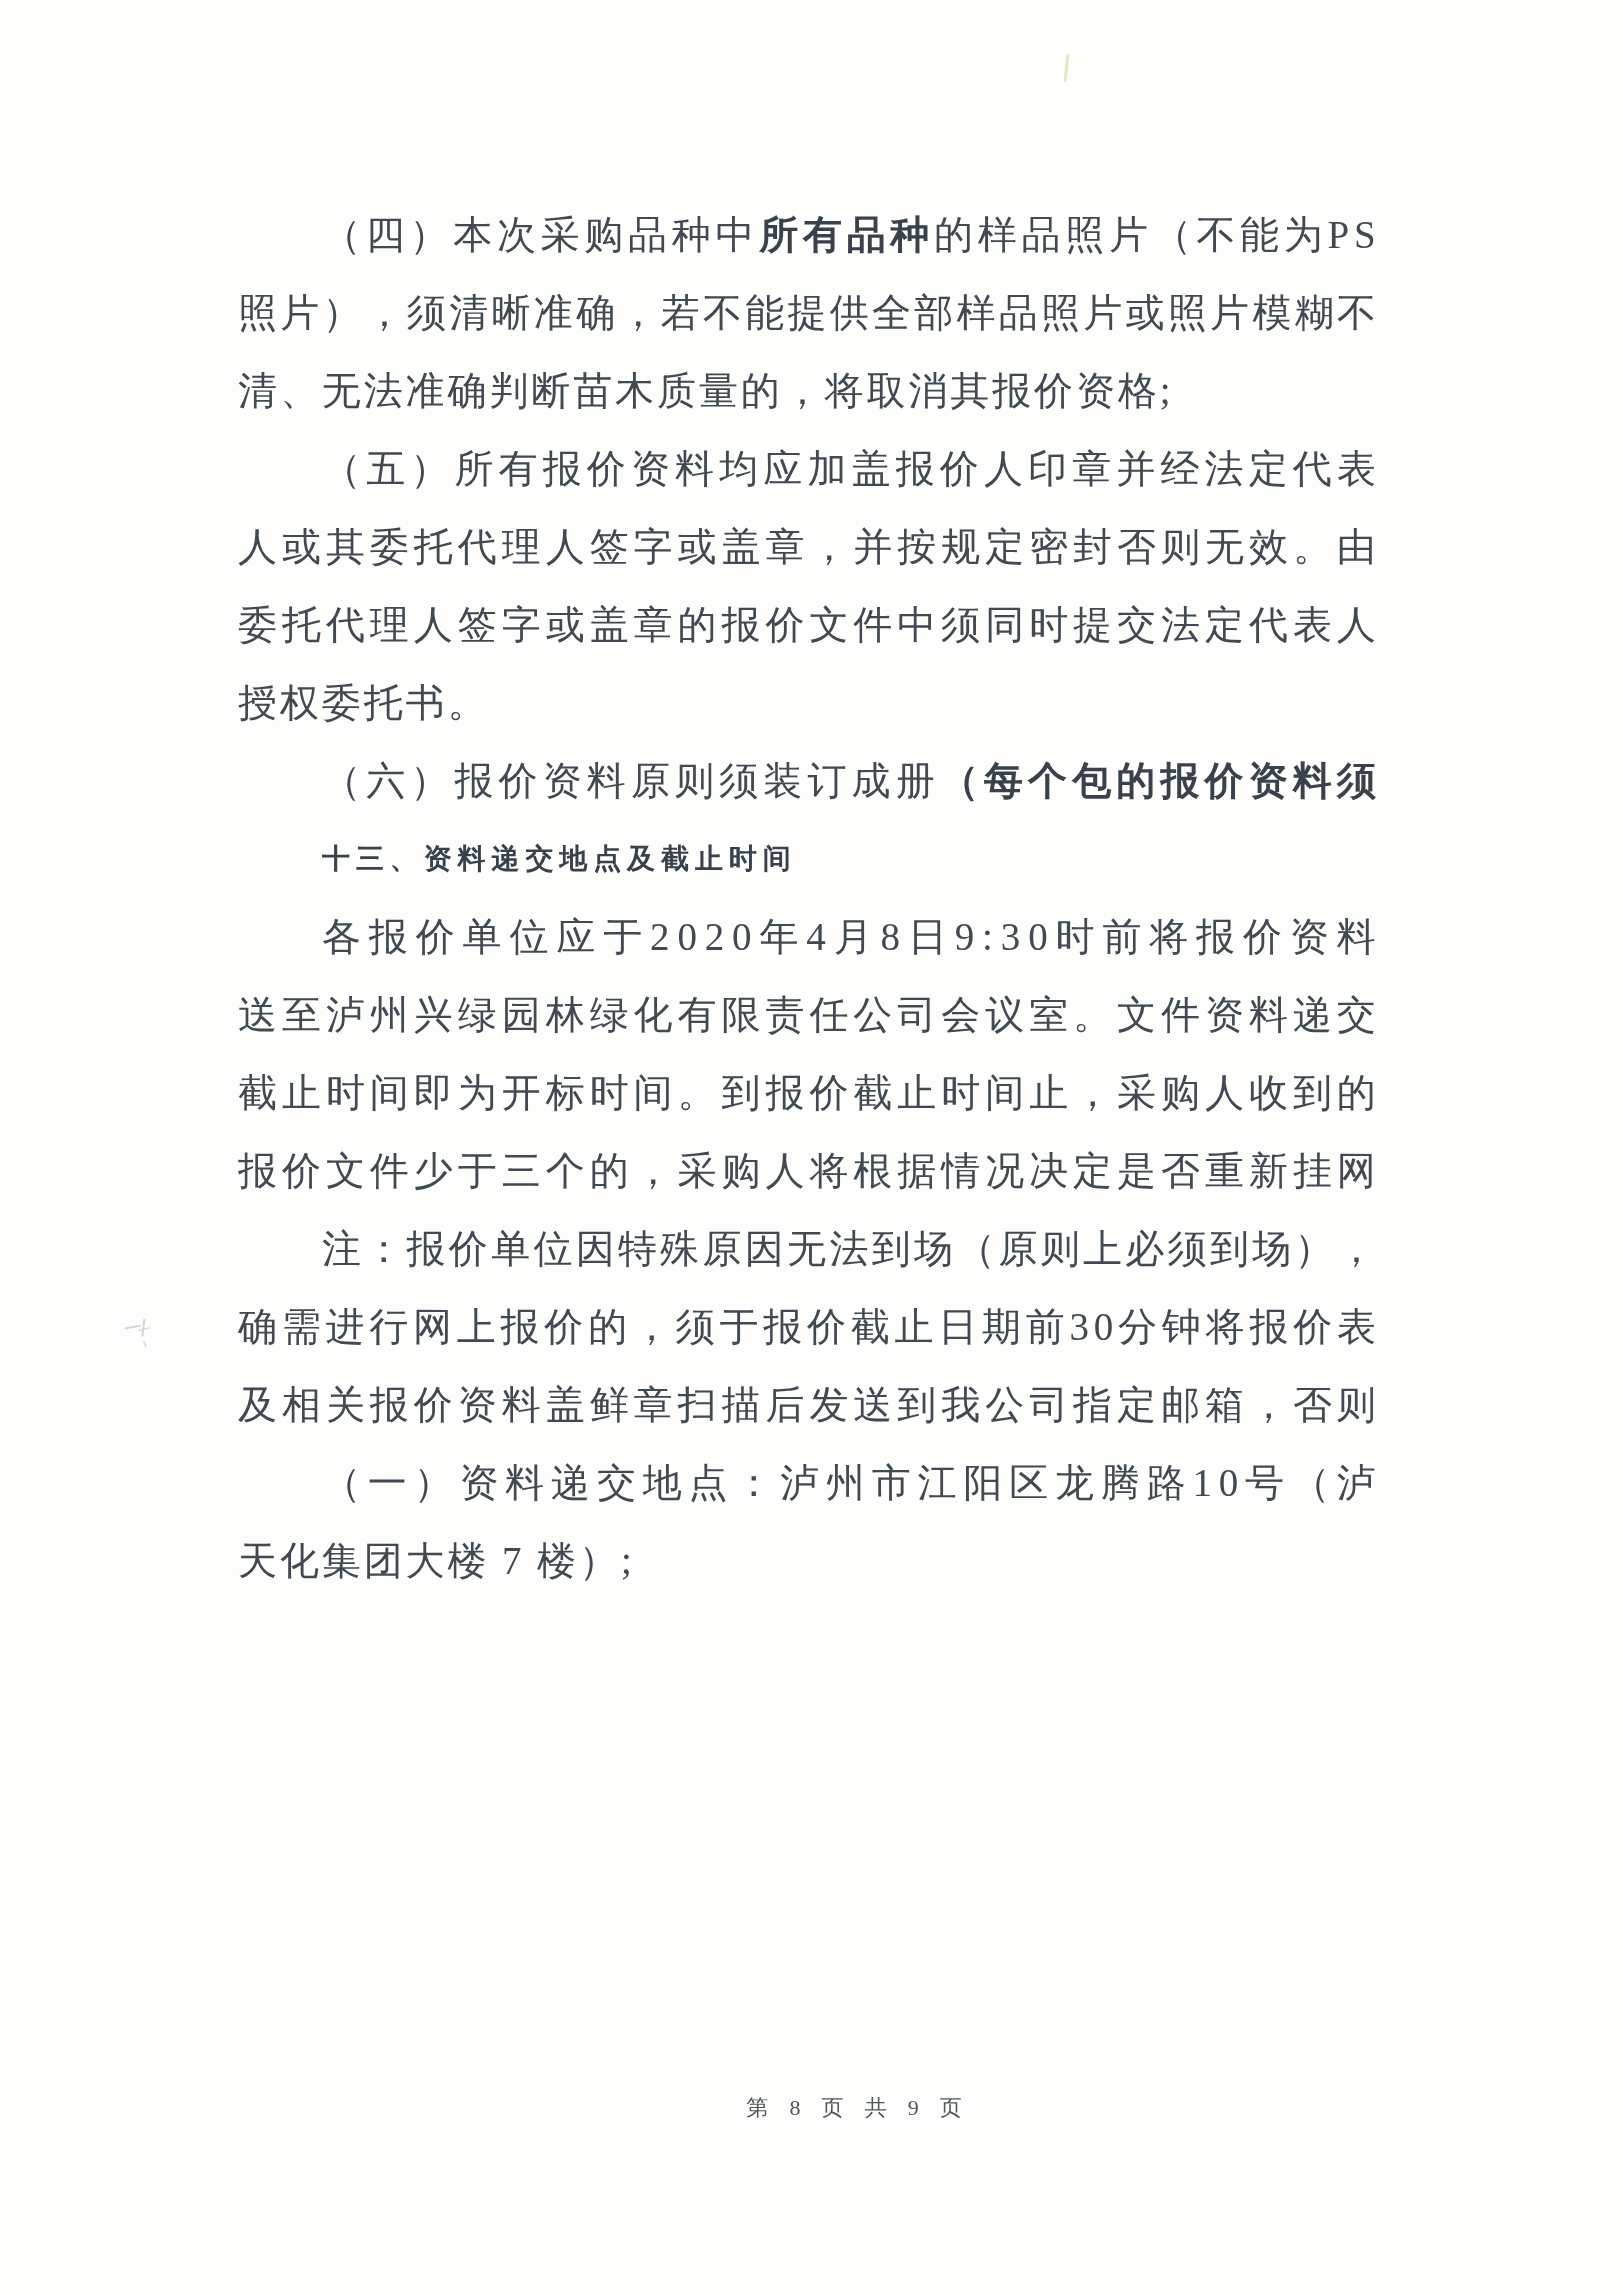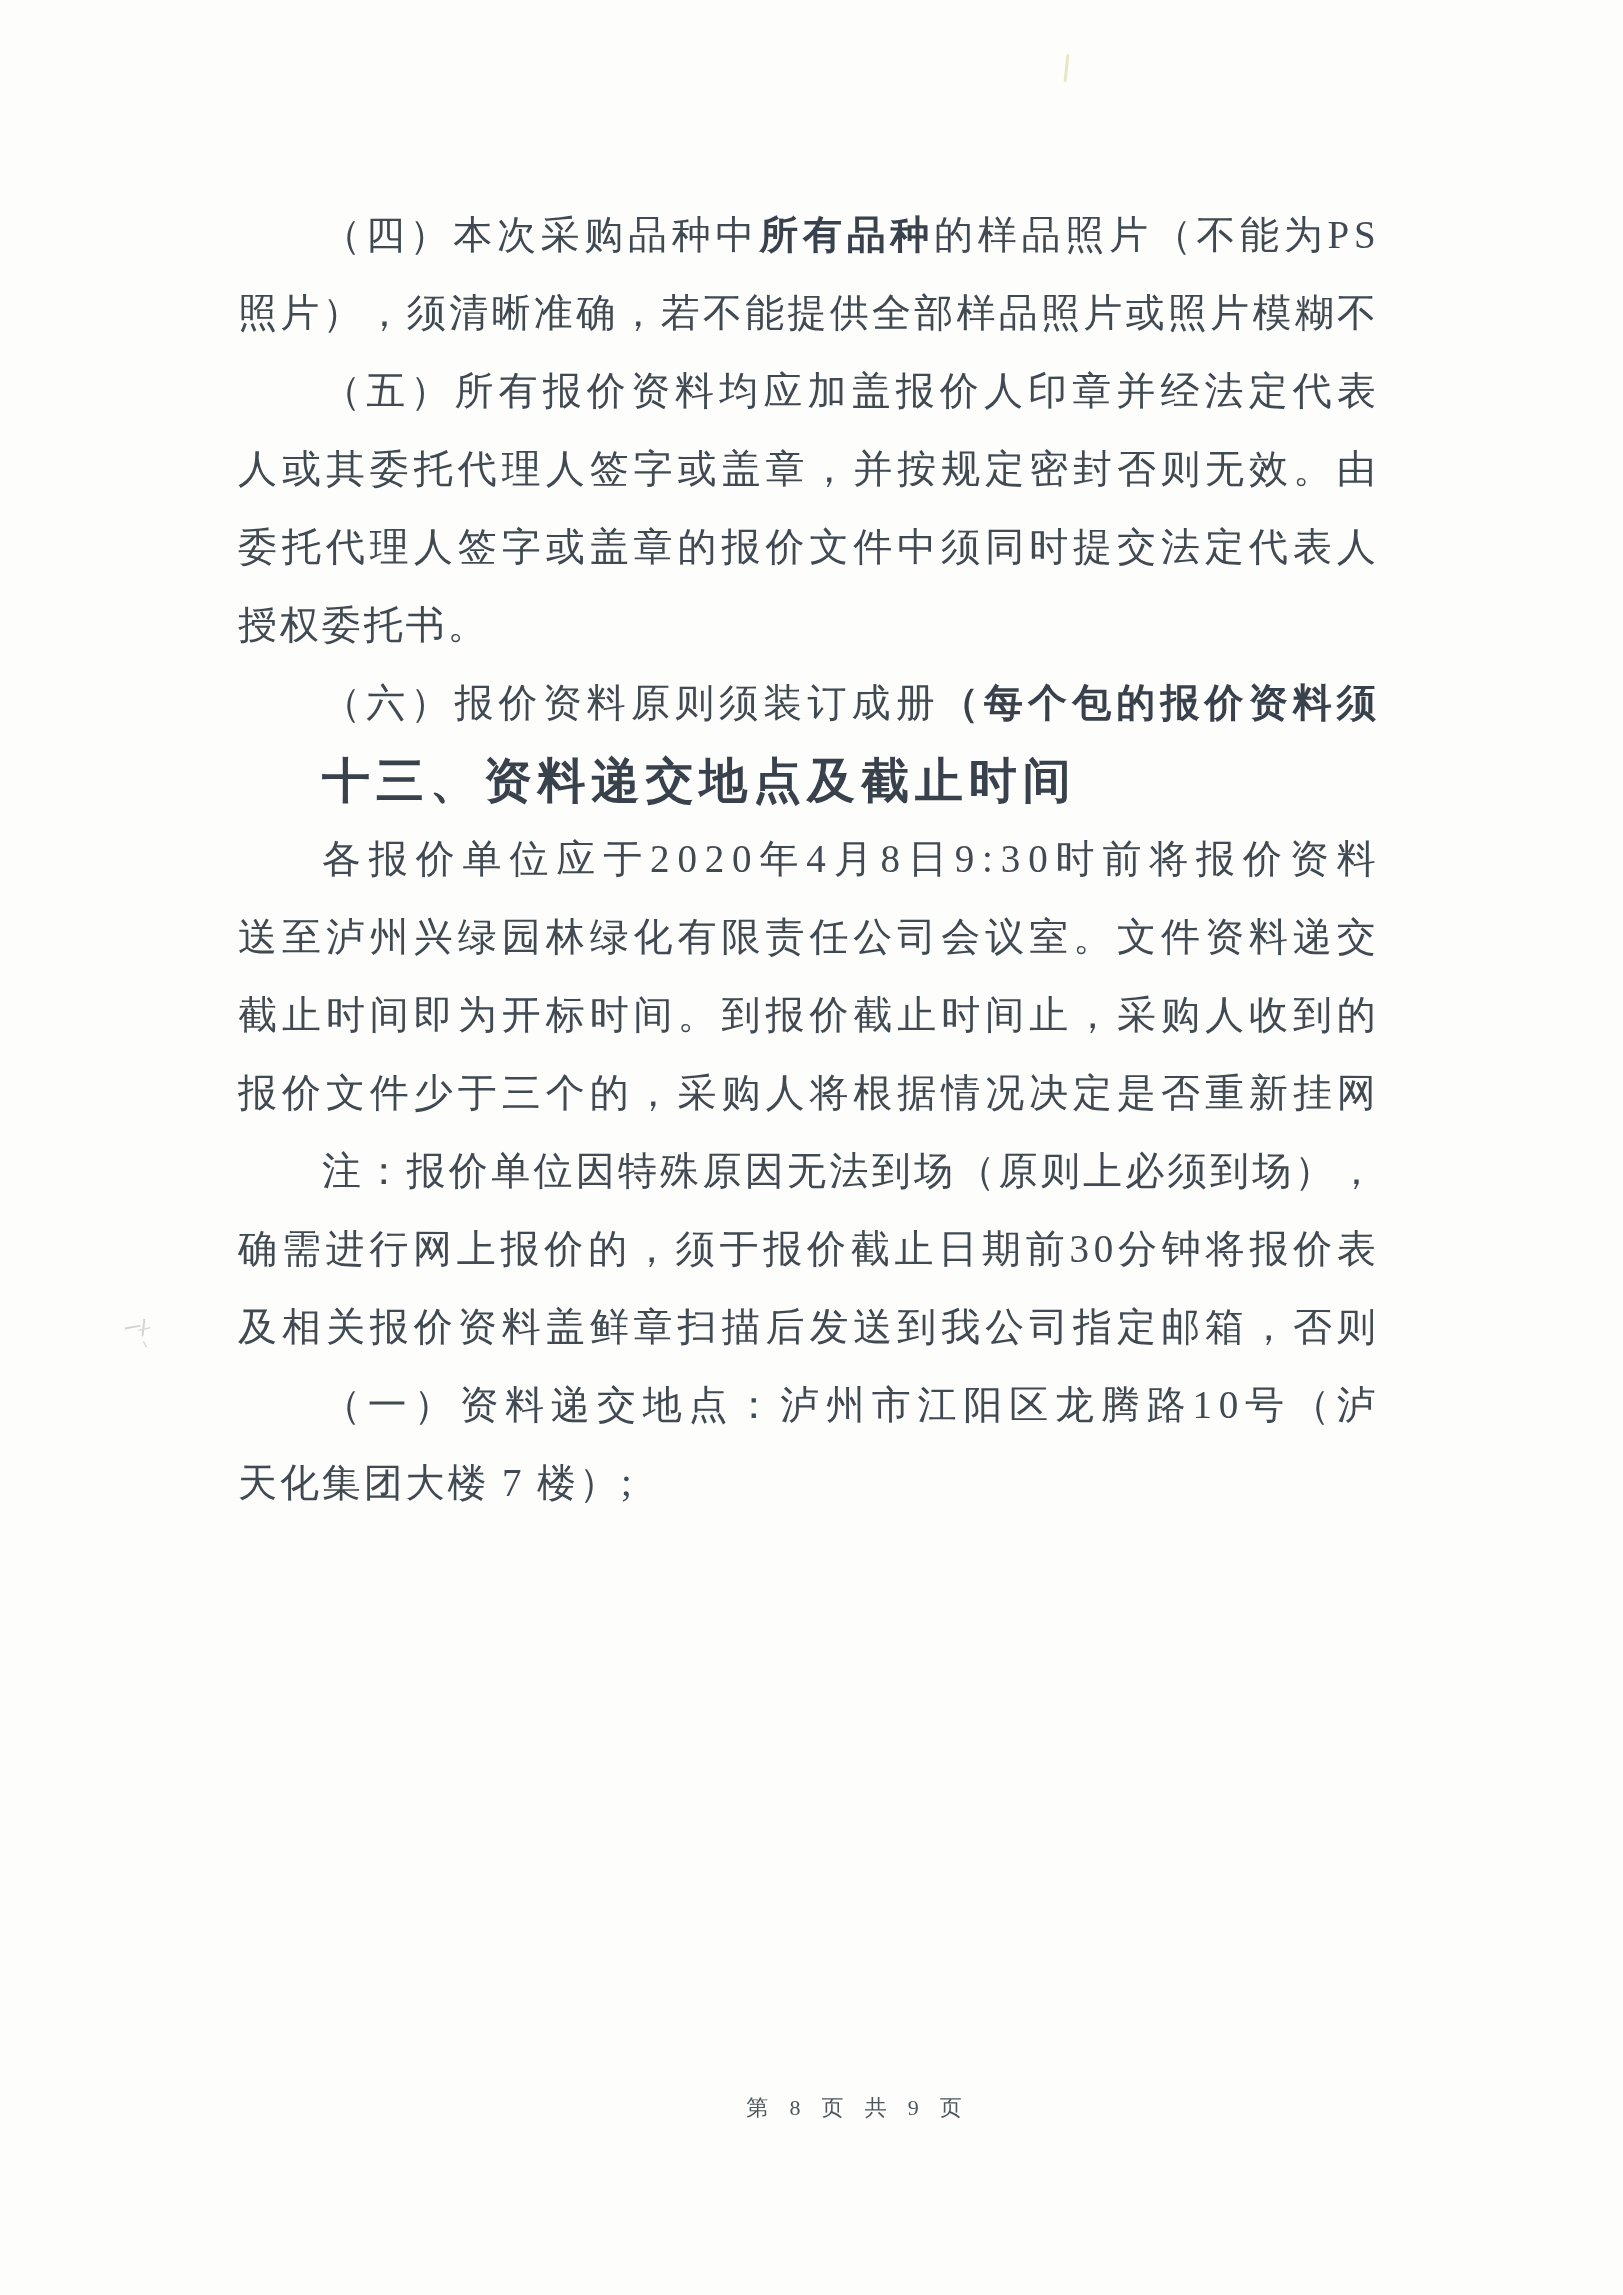--- a/index.html
+++ b/index.html
@@ -29,21 +29,21 @@
   }
   .line.indent { padding-left: 84px; }
   .line.justify {
     display: flex;
     justify-content: space-between;
     letter-spacing: 0;
   }
   .line.justify span { display: inline-block; line-height: 78px; }
   .line.heading {
     font-weight: bold;
-    font-size: 48px;
+    font-size: 28px;
     letter-spacing: 5.9px;
     color: #39424c;
   }
   .b { font-weight: bold; color: #39424c; }
   .footer {
     position: absolute;
     left: 0; top: 2093px;
     width: 1624px;
     text-align: center;
     font-size: 22px;
@@ -122,20 +122,21 @@
         <span>品</span>
         <span>照</span>
         <span>片</span>
         <span>或</span>
         <span>照</span>
         <span>片</span>
         <span>模</span>
         <span>糊</span>
         <span>不</span>
       </div>
+      <div class="line"><span>清、无法准确判断苗木质量的，将取消其报价资格;</span></div>
       <div class="line justify indent">
         <span>（</span>
         <span>五</span>
         <span>）</span>
         <span>所</span>
         <span>有</span>
         <span>报</span>
         <span>价</span>
         <span>资</span>
         <span>料</span>

